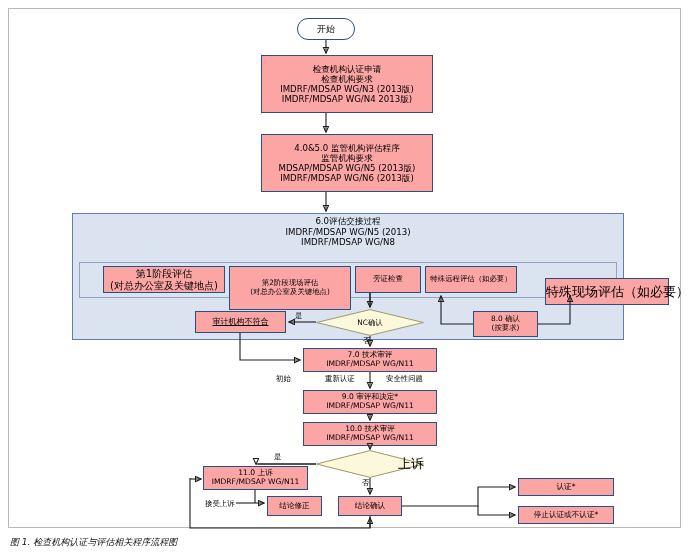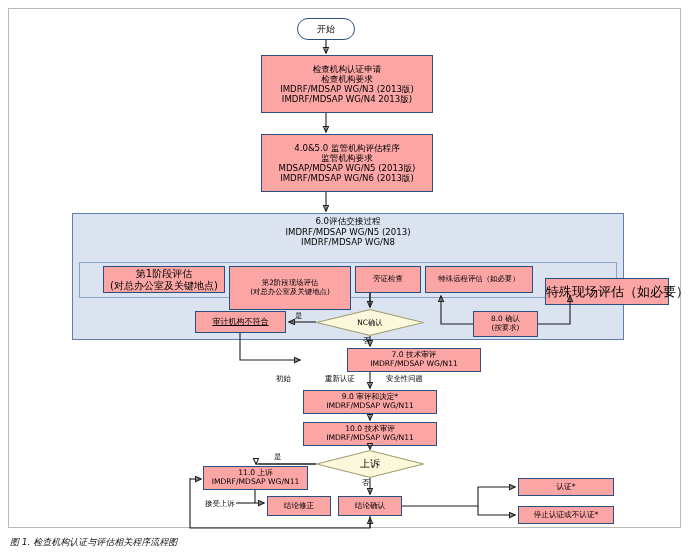--- a/index.html
+++ b/index.html
@@ -87,21 +87,21 @@
       <span class="ln">(对总办公室及关键地点)</span>
     </div>
   </div>
 
   <div class="node" style="left:355px;top:266px;width:66px;height:27px;font-size:7.4px;">
     <div class="inner">
         <span class="ln">旁证检查</span>
       </div>
   </div>
 
-  <div class="node" style="left:425px;top:266px;width:108px;height:27px;font-size:7.4px;">
+  <div class="node" style="left:425px;top:266px;width:92px;height:27px;font-size:7.4px;">
     <div class="inner">
         <span class="ln">特殊远程评估（如必要）</span>
       </div>
   </div>
 
   <div class="node" style="left:545px;top:278px;width:124px;height:27px;font-size:13px;">
     <div class="inner">
         <span class="ln">特殊现场评估（如必要）</span>
       </div>
   </div>
@@ -121,21 +121,21 @@
       </div>
   </div>
 
   <div class="node" style="left:473px;top:311px;width:65px;height:26px;font-size:7.4px;">
     <div class="inner">
       <span class="ln">8.0  确认</span>
       <span class="ln">(按要求)</span>
     </div>
   </div>
 
-  <div class="node" style="left:303px;top:348px;width:134px;height:24px;font-size:7.6px;margin-left:44px;">
+  <div class="node" style="left:303px;top:348px;width:134px;height:24px;font-size:7.6px;">
     <div class="inner">
       <span class="ln">7.0  技术审评</span>
       <span class="ln">IMDRF/MDSAP WG/N11</span>
     </div>
   </div>
 
   <div class="node" style="left:303px;top:390px;width:134px;height:24px;font-size:7.6px;">
     <div class="inner">
       <span class="ln">9.0  审评和决定*</span>
       <span class="ln">IMDRF/MDSAP WG/N11</span>
@@ -146,33 +146,33 @@
     <div class="inner">
       <span class="ln">10.0  技术审评</span>
       <span class="ln">IMDRF/MDSAP WG/N11</span>
     </div>
   </div>
 
   <div class="diamond" style="left:316px;top:450px;width:108px;height:28px;">
     <svg class="dshape" viewBox="0 0 108 28" preserveAspectRatio="none">
       <polygon points="54,0.6 107.4,14 54,27.4 0.6,14" fill="#fbf8dc" stroke="#9a9a6a" stroke-width="1"></polygon>
     </svg>
-    <div class="dlabel" style="font-size:10px;">
+    <div class="dlabel" style="font-size:13px;justify-content:flex-end;">
       <span>上诉</span>
     </div>
   </div>
 
   <div class="node" style="left:203px;top:466px;width:105px;height:24px;font-size:7.6px;">
     <div class="inner">
       <span class="ln">11.0 上诉</span>
       <span class="ln">IMDRF/MDSAP WG/N11</span>
     </div>
   </div>
 
-  <div class="node" style="left:267px;top:496px;width:64px;height:20px;font-size:7.6px;">
+  <div class="node" style="left:267px;top:496px;width:55px;height:20px;font-size:7.6px;">
     <div class="inner">
         <span class="ln">结论修正</span>
       </div>
   </div>
 
   <div class="node" style="left:338px;top:496px;width:64px;height:20px;font-size:7.6px;">
     <div class="inner">
         <span class="ln">结论确认</span>
       </div>
   </div>

